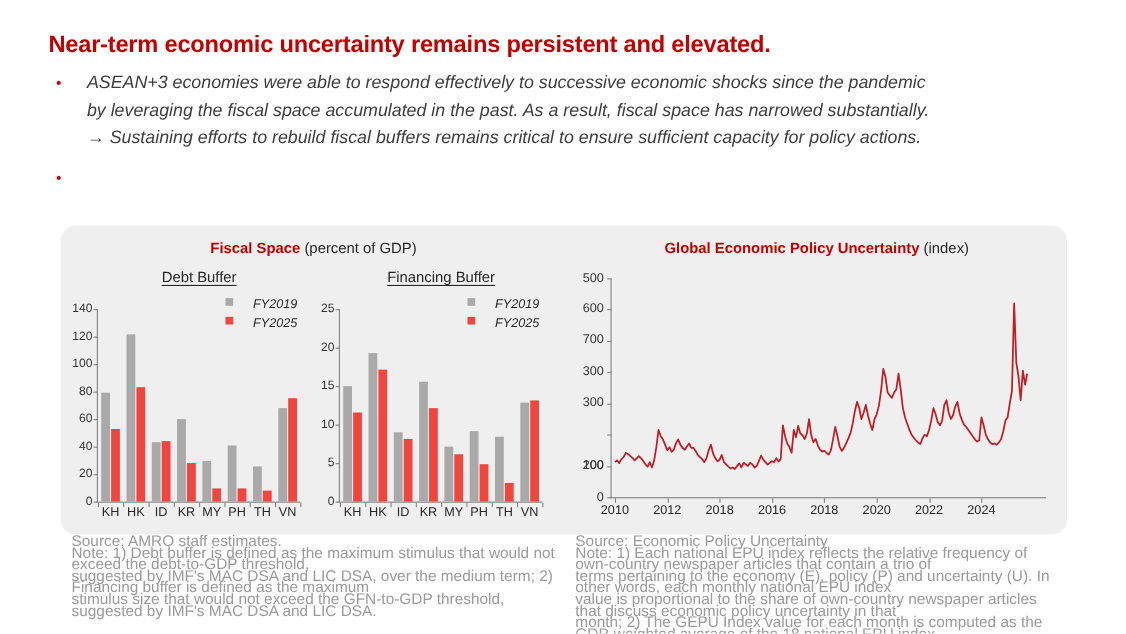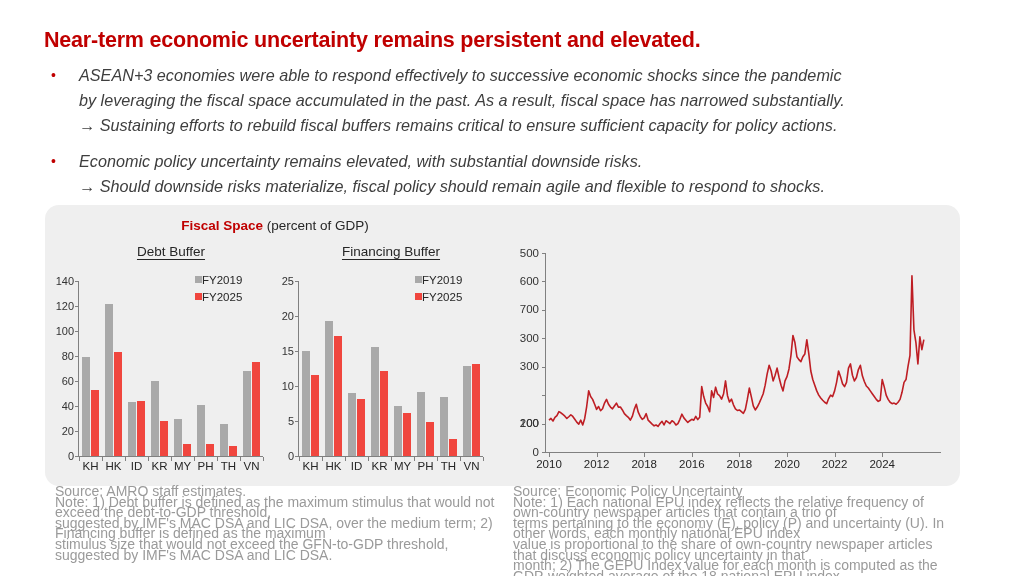--- a/index.html
+++ b/index.html
@@ -3,39 +3,39 @@
 <meta charset="utf-8">
 <style>
   html,body{margin:0;padding:0;}
   body{width:1024px;height:576px;background:#ffffff;font-family:"Liberation Sans",sans-serif;position:relative;overflow:hidden;}
   .slide{position:absolute;inset:0;}
   .slide-title{position:absolute;left:44px;top:28px;margin:0;font-size:21.5px;font-weight:bold;color:#C00000;letter-spacing:-0.2px;}
   .bullets{position:absolute;left:44px;top:63px;width:935px;}
   .bullet{display:flex;margin-bottom:11px;}
   .bullet .marker{flex:0 0 28px;color:#C00000;font-size:14px;line-height:25px;padding-left:7px;}
   .bullet .btext{margin:0;font-style:italic;font-size:16.2px;line-height:25px;color:#3E3E3E;white-space:pre-line;}
-  .panel{position:absolute;left:45px;top:205px;width:915px;height:281px;background:#EFEFEF;border-radius:14px;}
+  .panel{position:absolute;left:55px;top:205px;width:915px;height:281px;background:#EFEFEF;border-radius:14px;}
   .cr-title{position:absolute;top:13px;font-size:13.5px;color:#262626;}
   .cr-title .em{font-weight:bold;color:#C00000;}
   #fiscal-title{left:0;width:460px;text-align:center;}
   #gepu-title{left:460px;width:455px;text-align:center;}
   .barchart{position:absolute;top:76px;width:184px;height:175px;border-left:1px solid #808080;border-bottom:1px solid #808080;}
   #chart-debt{left:33px;}
   #chart-financing{left:253px;}
   .subtitle{position:absolute;top:-37px;left:-20px;width:224px;text-align:center;font-size:13.5px;color:#262626;text-decoration:underline;text-underline-offset:3px;}
   .bars{position:absolute;left:0;top:0;width:100%;height:100%;display:flex;}
   .group{flex:1;display:flex;align-items:flex-end;justify-content:center;gap:1px;}
   .bar{width:8px;}
   .xlabels{position:absolute;top:179px;left:0;width:100%;display:flex;}
   .xlabels div{flex:1;text-align:center;font-size:11.5px;color:#262626;}
   .ylab{position:absolute;width:32px;text-align:right;font-size:11px;color:#333333;}
   .ytickmark{position:absolute;left:-4px;width:4px;height:1px;background:#808080;}
   .xtickmark{position:absolute;bottom:-5px;width:1px;height:4px;background:#808080;}
   .legend{position:absolute;top:-10px;}
-  .leg-row{display:flex;align-items:center;gap:0;height:17px;}
+  .leg-row{display:flex;align-items:flex-start;gap:18px;height:17px;font-style:italic;}
   .leg-sq{width:7px;height:7px;}
   .leg-lab{font-size:11.5px;color:#262626;}
   #chart-gepu{position:absolute;left:500px;top:48px;width:395px;height:199px;border-left:1px solid #808080;border-bottom:1px solid #808080;}
   #chart-gepu svg{position:absolute;left:0;top:0;overflow:visible;}
   #chart-gepu .ylab{font-size:11.5px;}
   .gx-lab{position:absolute;top:205px;width:40px;margin-left:-20px;text-align:center;font-size:11.5px;color:#262626;}
   .note{position:absolute;top:281px;font-size:14px;line-height:10.6px;color:#9A9A9A;white-space:pre-line;}
   #note-left{left:10px;width:452px;}
   #note-right{left:468px;width:442px;}
 </style>
@@ -48,31 +48,32 @@
 
   <div class="bullets">
     <div class="bullet">
       <span class="marker">•</span>
       <p class="btext">ASEAN+3 economies were able to respond effectively to successive economic shocks since the pandemic
 by leveraging the fiscal space accumulated in the past. As a result, fiscal space has narrowed substantially.
 → Sustaining efforts to rebuild fiscal buffers remains critical to ensure sufficient capacity for policy actions.</p>
     </div>
     <div class="bullet">
       <span class="marker">•</span>
-      <p class="btext">Economic policy uncertainty remains elevated, with substantial downside risks.
-→ Should downside risks materialize, fiscal policy should remain agile and flexible to respond to shocks.</p>
     </div>
   </div>
 
   <div class="panel">
 
     <div class="cr-title" id="fiscal-title">
       <span class="em">Fiscal Space</span><span> (percent of GDP)</span>
     </div>
 
+    <div class="cr-title" id="gepu-title">
+      <span class="em">Global Economic Policy Uncertainty</span><span> (index)</span>
+    </div>
 
     <div class="barchart" id="chart-debt">
       <div class="subtitle">Debt Buffer</div>
     <div class="ylab" style="left: -37px; top: -6px;">140</div>
         <div class="ytickmark" style="top: 0px;"></div>
         <div class="ylab" style="left: -37px; top: 19px;">120</div>
         <div class="ytickmark" style="top: 25px;"></div>
         <div class="ylab" style="left: -37px; top: 44px;">100</div>
         <div class="ytickmark" style="top: 50px;"></div>
         <div class="ylab" style="left: -37px; top: 69px;">80</div>

